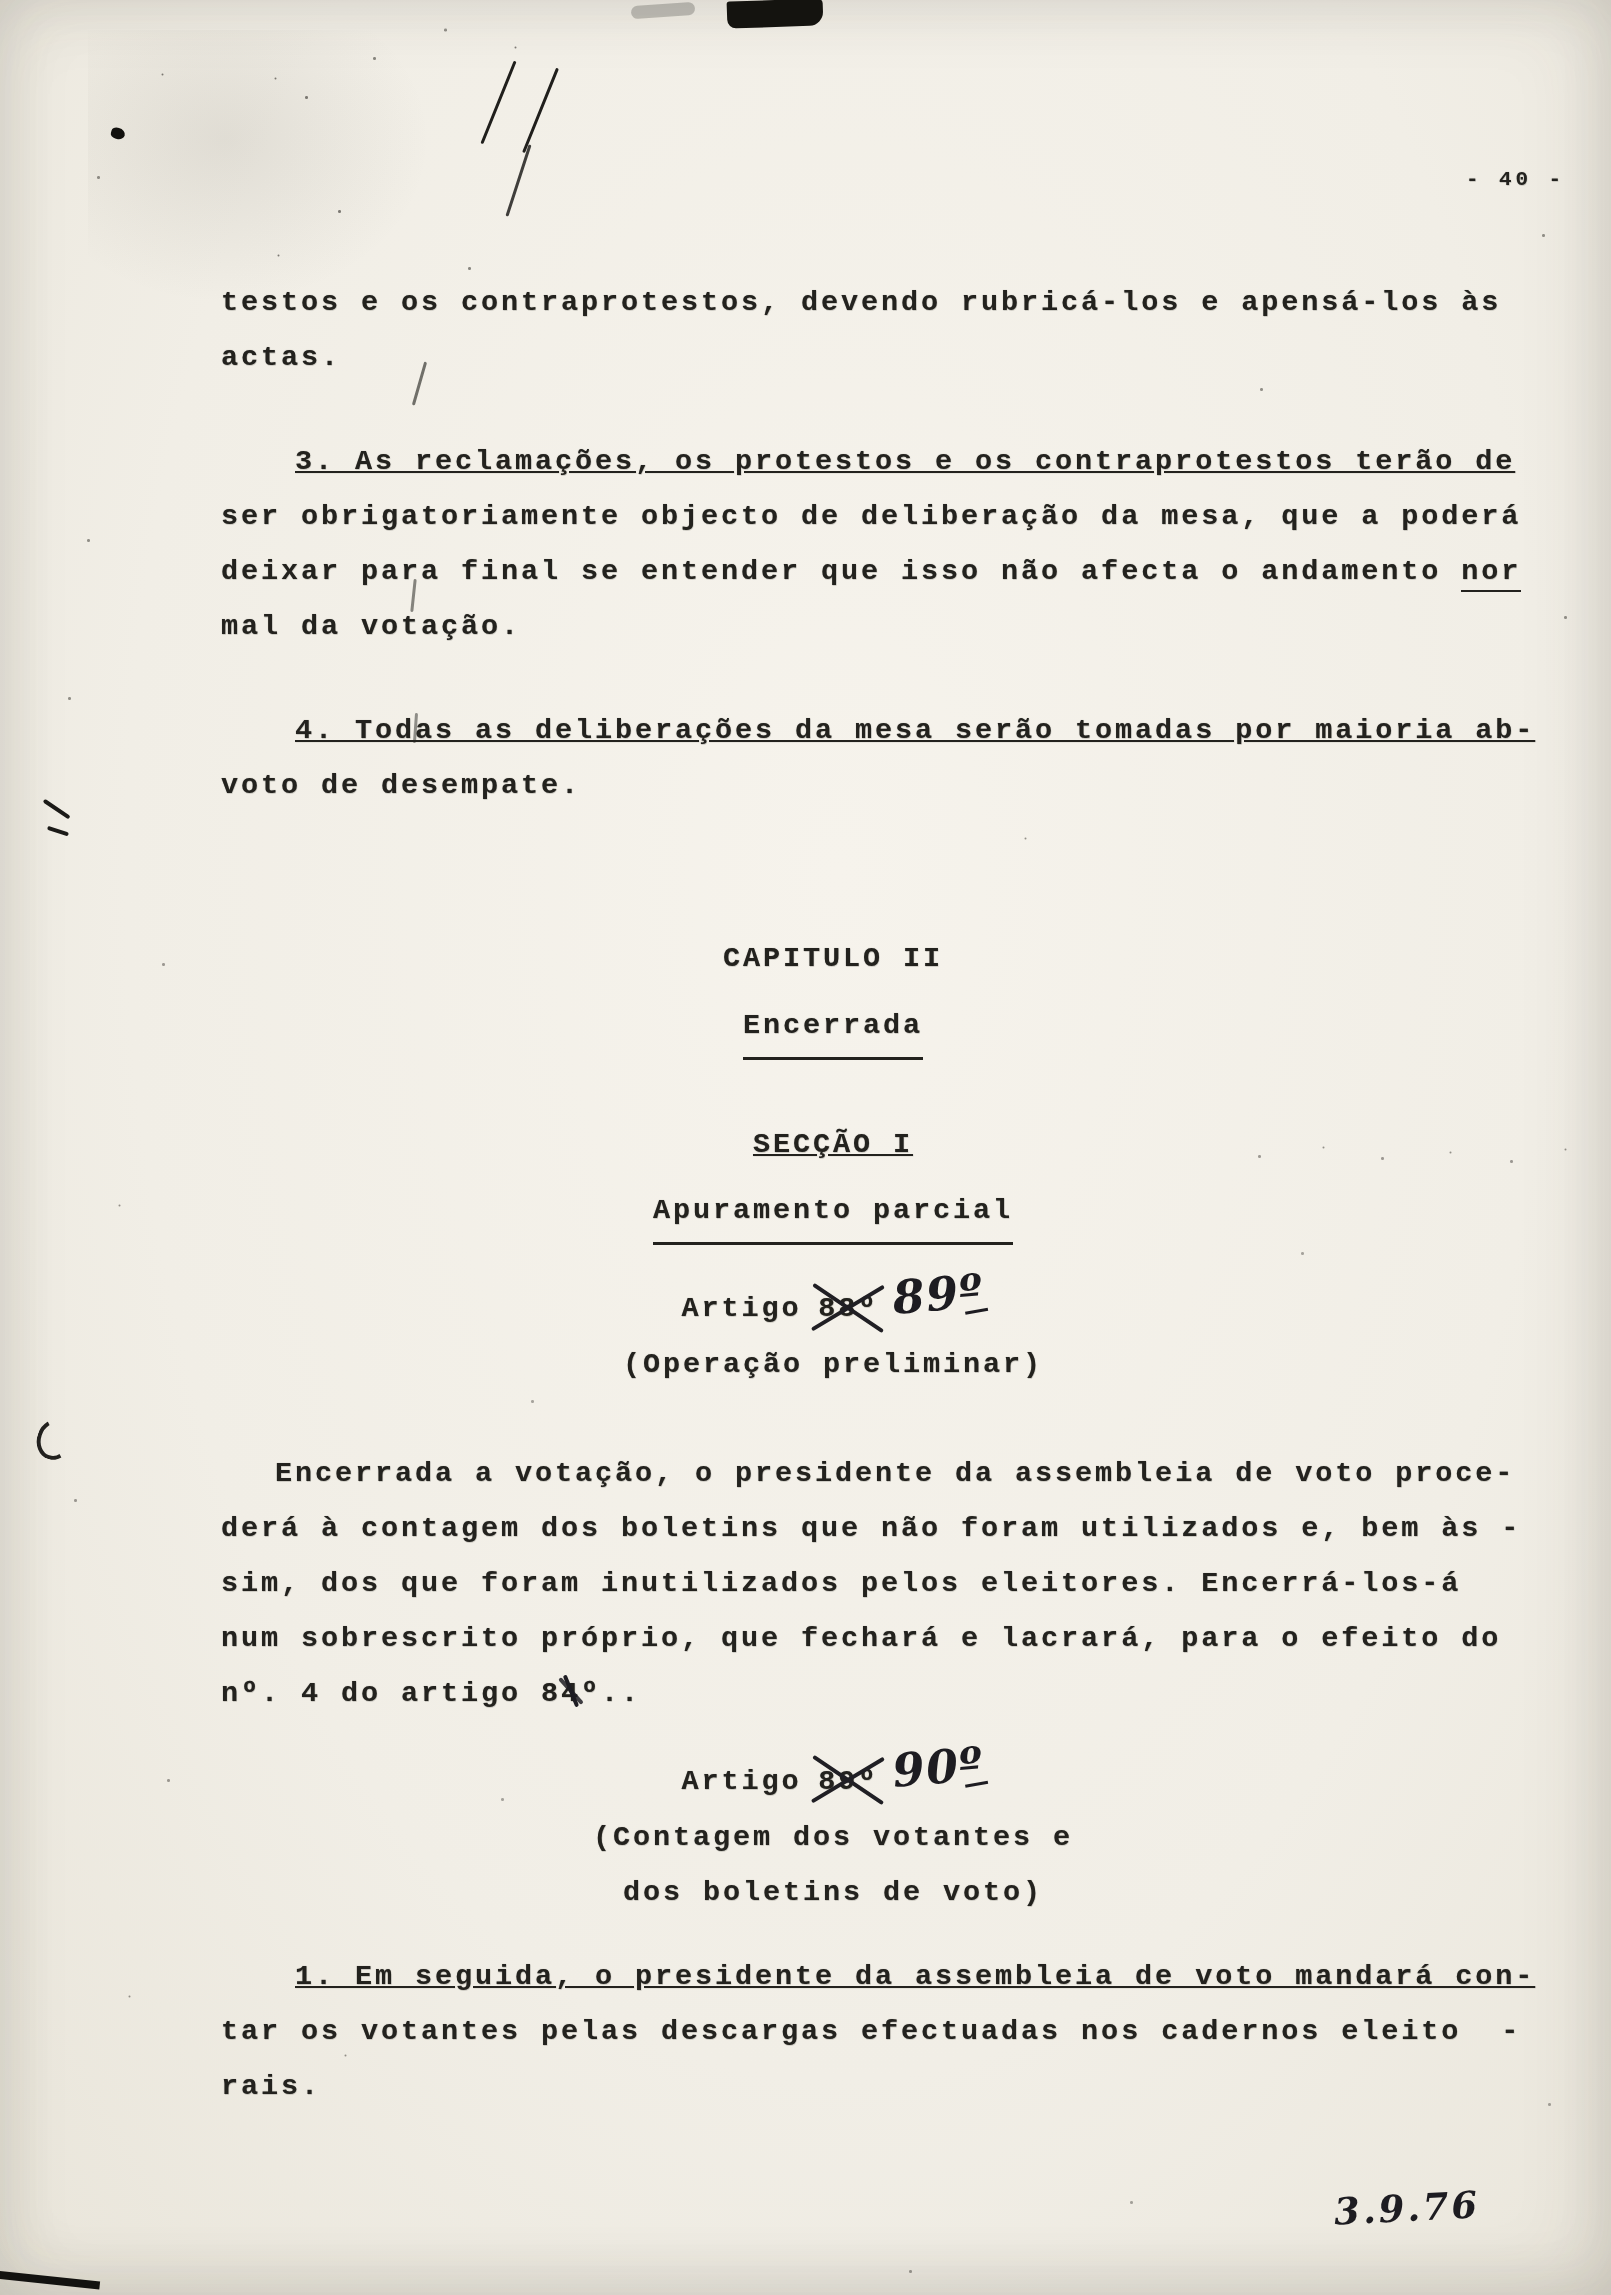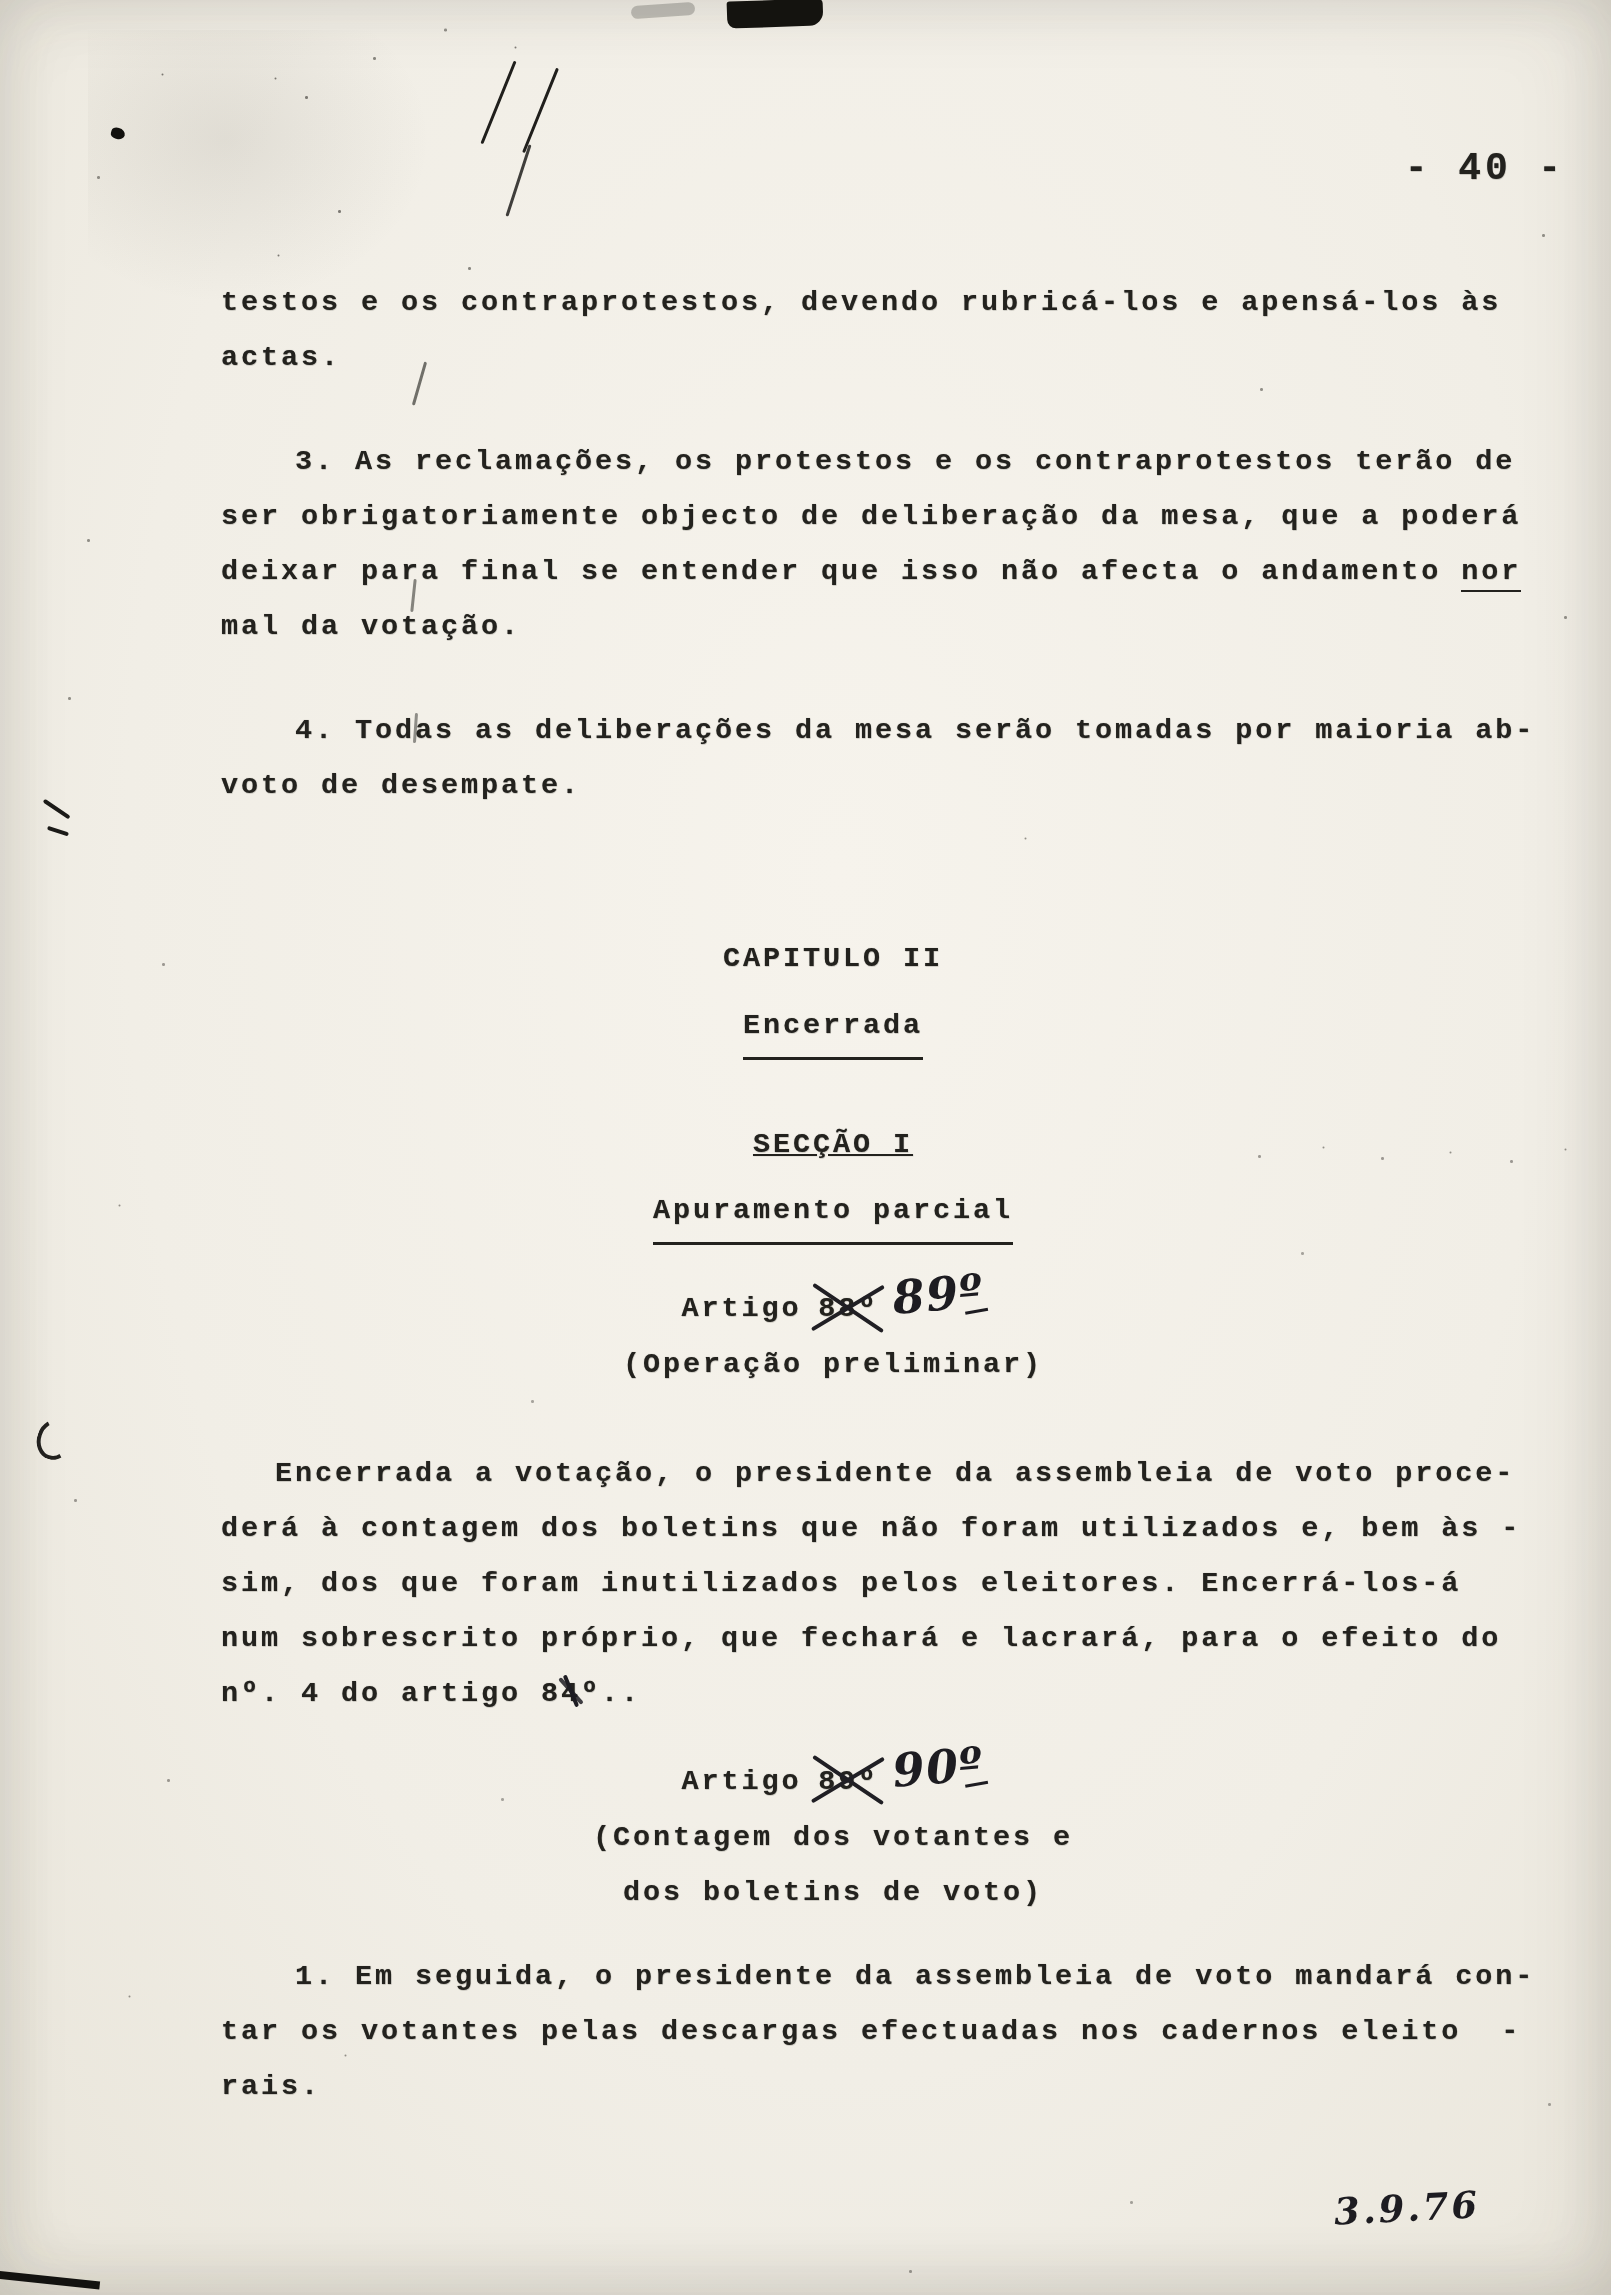--- a/index.html
+++ b/index.html
@@ -10,21 +10,21 @@
     background:radial-gradient(ellipse at 52% 38%, #f6f3ec 0%, #f1eee6 60%, #e9e5da 100%);
     box-shadow:inset -19.7px 0 79px rgba(70,62,48,.10), inset 0 -14.7px 59px rgba(70,62,48,.08), inset 14.7px 0 69px rgba(70,62,48,.06);
     overflow:hidden;
     font-family:"Liberation Mono","DejaVu Sans Mono",monospace;
     font-weight:bold;
     color:#23221e;
     text-shadow:0 0 1px rgba(35,34,30,.38), 0.5px 0.5px 0 rgba(35,34,30,.14);
   }
   .content{position:absolute;left:221px;top:275px;width:1327px;font-size:28.5px;letter-spacing:2.9px;line-height:55px;}
   .line{display:block;white-space:pre;}
-  .indent{padding-left:74px;}
+  .indent{padding-left:74px;text-decoration:underline;}
   .indent-sm{padding-left:54px;}
   .para{margin:0;padding:0;}
   .mt-para{margin-top:49px;}
   .mt-chapter{margin-top:118px;}
   .mt-sm{margin-top:11.8px;}
   .mt-section{margin-top:57px;text-decoration:underline;}
   .mt-artigo{margin-top:32px;}
   .mt-cap{margin-top:1px;}
   .mt-block{margin-top:54px;}
   .mt-artigo2{margin-top:28.5px;}
@@ -42,21 +42,21 @@
   .crossed-sm::before{transform:rotate(68deg);}
   .crossed-sm::after{transform:rotate(48deg);opacity:.85;}
   .hand{
     position:relative;
     font-family:"DejaVu Serif",serif;font-style:italic;font-weight:bold;
     font-size:46px;letter-spacing:1.5px;line-height:1;
     display:inline-block;transform:rotate(-5deg) translateY(-5.9px);
     margin-left:14.7px;color:#1d1c21;text-shadow:none;
   }
   .hand::after{content:"";position:absolute;right:-2px;bottom:1px;width:22.6px;height:3.4px;background:#1d1c21;transform:rotate(-5deg);}
-  .page-number{position:absolute;top:147px;right:47px;font-size:38px;letter-spacing:3.9px;}
+  .page-number{position:absolute;top:168px;right:47px;font-size:21px;letter-spacing:3.9px;}
   .date-note{
     position:absolute;left:1334px;top:2186px;
     font-family:"DejaVu Serif",serif;font-style:italic;font-weight:bold;
     font-size:37px;letter-spacing:2.9px;color:#1d1c21;
     transform:rotate(-3deg);text-shadow:none;
   }
   
   .artifacts *{position:absolute;pointer-events:none;}
   .blob-top{left:727px;top:0;width:96px;height:26.5px;background:#14130f;border-radius:2.9px 4.9px 13.8px 8.8px;transform:rotate(-2deg);}
   .blob-top-smear{left:631px;top:3.9px;width:64px;height:12.8px;background:rgba(40,38,34,.25);border-radius:6.9px;transform:rotate(-4deg);}

